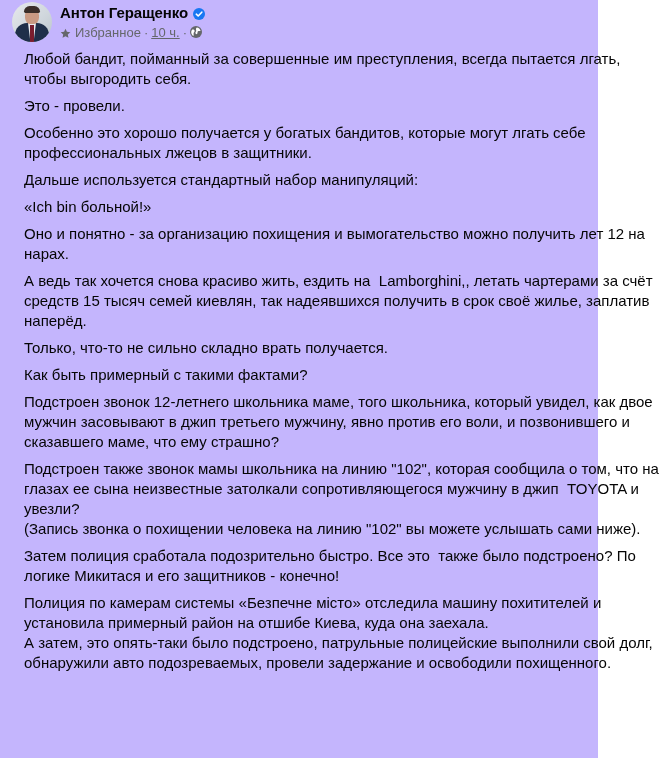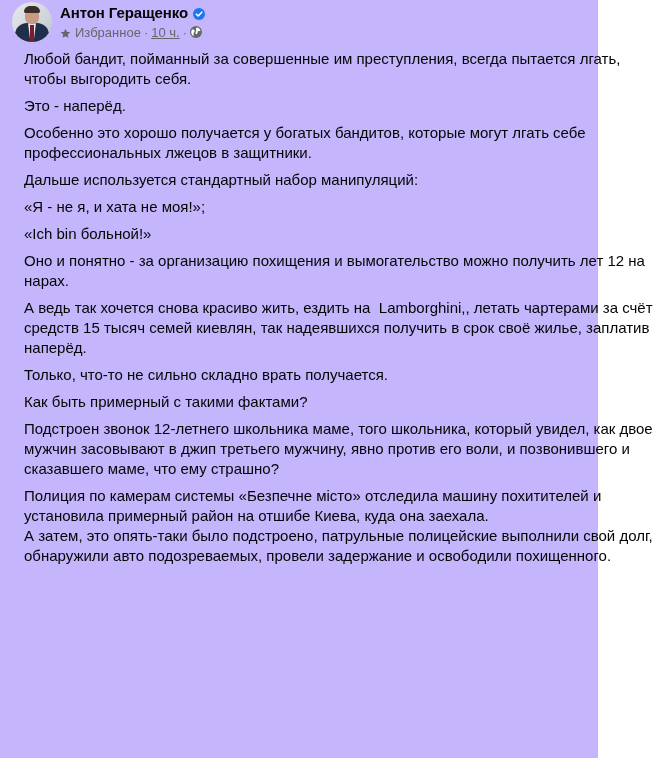--- a/index.html
+++ b/index.html
@@ -183,26 +183,28 @@
             <circle cx="6" cy="6" r="6" fill="#65676b"></circle>
             <path d="M2.2 3.6 C3.4 3.2 4.4 3.8 4.6 4.8 C4.8 5.8 3.8 6.2 3.6 7.2 C3.4 8.2 4.2 9.4 3.2 10 C2 9 1.2 7.6 1.2 6 C1.2 5.1 1.6 4.3 2.2 3.6 Z M6.8 1.4 C8.6 1.6 10.2 3 10.7 4.8 C9.8 5.2 8.8 4.6 8 5.2 C7.2 5.8 7.8 7 7.2 7.8 C6.6 8.6 5.6 8 5.4 7 C5.2 6 6.4 5.4 6.2 4.4 C6 3.4 5.6 2.2 6.8 1.4 Z" fill="#ffffff"></path>
           </svg>
         </span>
       </div>
     </div>
   </div>
 
   <div class="post-body">
     <p>Любой бандит, пойманный за совершенные им преступления, всегда пытается лгать, чтобы выгородить себя.</p>
-    <p>Это - наперёд.</p>
+    <p>Это - провели.</p>
     <p>Особенно это хорошо получается у богатых бандитов, которые могут лгать себе профессиональных лжецов в защитники.</p>
     <p>Дальше используется стандартный набор манипуляций:</p>
-    <p>«Я - не я, и хата не моя!»;</p>
     <p>«Ich bin больной!»</p>
     <p>Оно и понятно - за организацию похищения и вымогательство можно получить лет 12 на нарах.</p>
     <p>А ведь так хочется снова красиво жить, ездить на  Lamborghini,, летать чартерами за счёт средств 15 тысяч семей киевлян, так надеявшихся получить в срок своё жилье, заплатив наперёд.</p>
     <p>Только, что-то не сильно складно врать получается.</p>
     <p>Как быть примерный с такими фактами?</p>
     <p>Подстроен звонок 12-летнего школьника маме, того школьника, который увидел, как двое мужчин засовывают в джип третьего мужчину, явно против его воли, и позвонившего и сказавшего маме, что ему страшно?</p>
+    <p>Подстроен также звонок мамы школьника на линию "102", которая сообщила о том, что на глазах ее сына неизвестные затолкали сопротивляющегося мужчину в джип  TOYOTA и увезли?
+(Запись звонка о похищении человека на линию "102" вы можете услышать сами ниже).</p>
+    <p>Затем полиция сработала подозрительно быстро. Все это  также было подстроено? По логике Микитася и его защитников - конечно!</p>
     <p>Полиция по камерам системы «Безпечне місто» отследила машину похитителей и установила примерный район на отшибе Киева, куда она заехала.
 А затем, это опять-таки было подстроено, патрульные полицейские выполнили свой долг, обнаружили авто подозреваемых, провели задержание и освободили похищенного.</p>
   </div>
 </div>
 
 </body></html>

